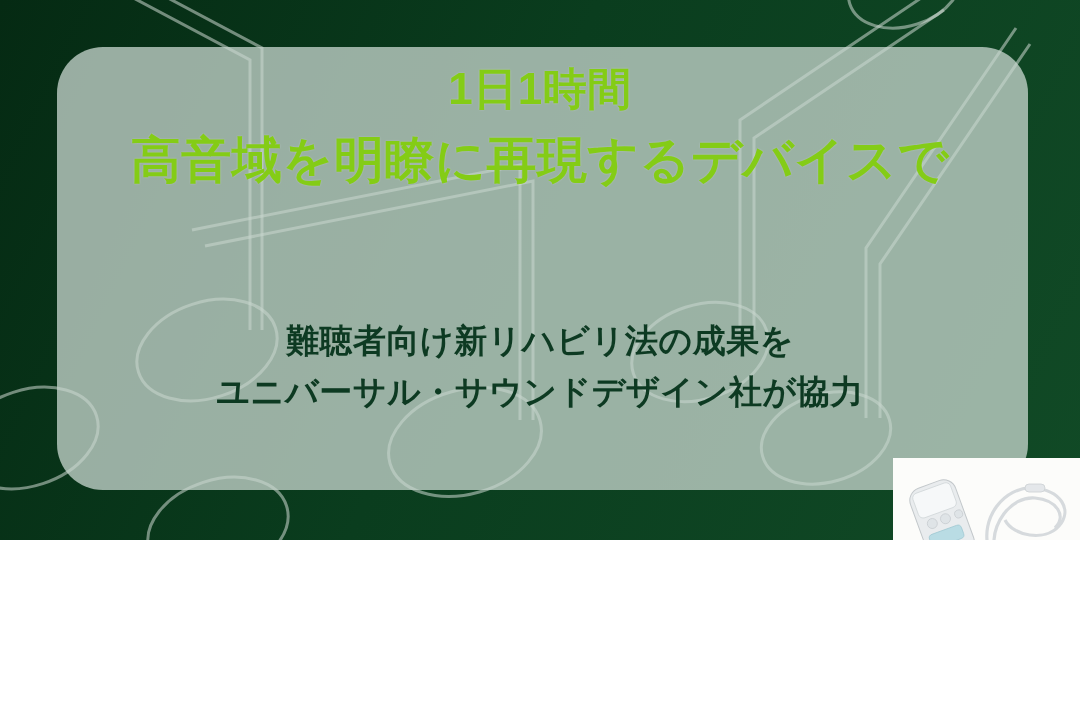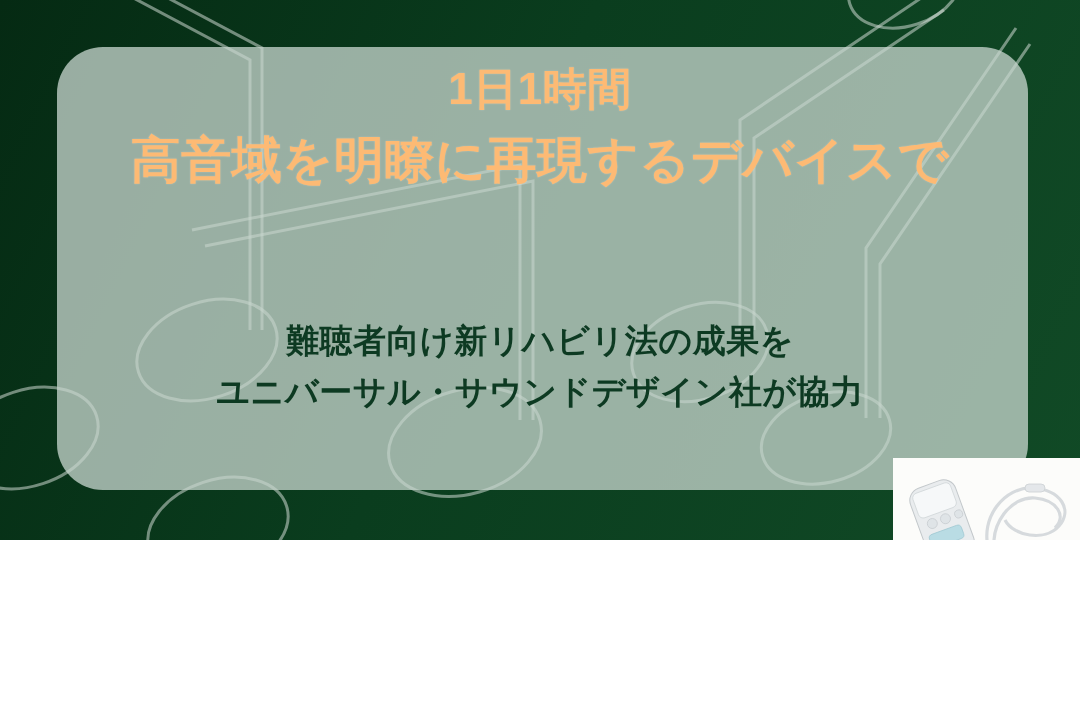--- a/index.html
+++ b/index.html
@@ -53,21 +53,21 @@
     border-radius: 46px;
   }
 
   
   .headline {
     position: absolute;
     left: 0;
     top: 62px;
     width: 1080px;
     text-align: center;
-    color: #fdba74;
+    color: #84cc16;
     font-weight: 700;
     line-height: 1.0;
     letter-spacing: 0.5px;
     text-shadow: 0 0 2px rgba(255,255,255,0.28);
   }
   .headline-l1 {
     font-size: 44px;
     line-height: 1.22;
     margin: 0 0 6px 0;
   }

